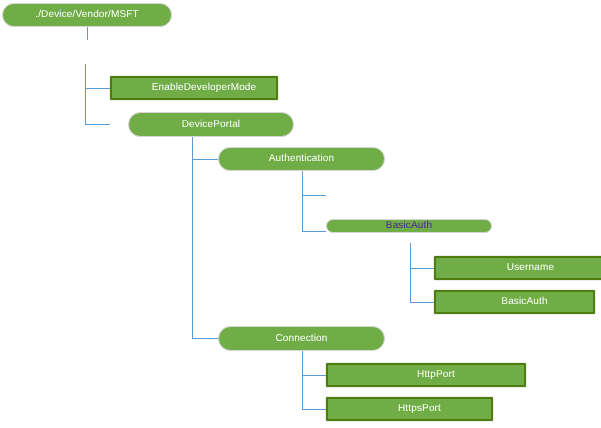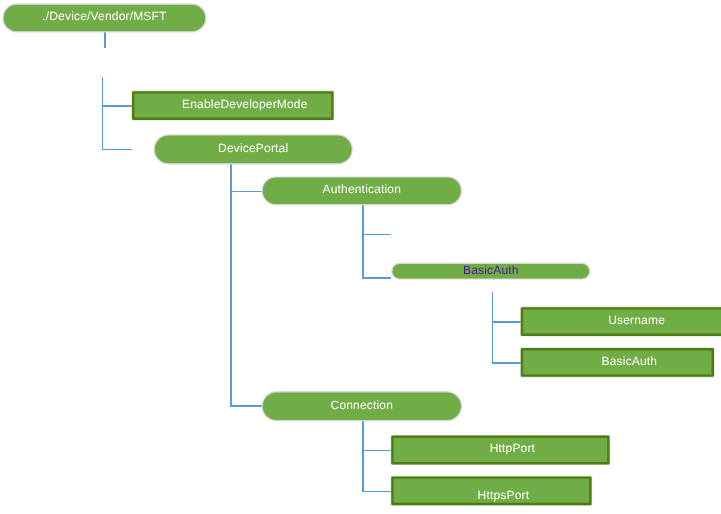--- a/index.html
+++ b/index.html
@@ -97,19 +97,19 @@
     </div>
     <div class="node rect" style="left: 434px; top: 256px; width: 173px; height: 24px; background: rgb(112, 173, 71); color: rgb(255, 255, 255);">
       <span class="node-label">Username</span>
     </div>
     <div class="node rect" style="left: 434px; top: 290px; width: 161px; height: 24px; background: rgb(112, 173, 71); color: rgb(255, 255, 255);">
       <span class="node-label">BasicAuth</span>
     </div>
     <div class="node rounded" style="left: 218px; top: 326px; width: 167px; height: 25px; background: rgb(112, 173, 71); color: rgb(255, 255, 255);">
       <span class="node-label">Connection</span>
     </div>
-    <div class="node rect" style="left: 326px; top: 363px; width: 182px; height: 24px; background: rgb(112, 173, 71); color: rgb(255, 255, 255);">
+    <div class="node rect" style="left: 326px; top: 363px; width: 200px; height: 24px; background: rgb(112, 173, 71); color: rgb(255, 255, 255);">
       <span class="node-label">HttpPort</span>
     </div>
-    <div class="node rect" style="left: 326px; top: 397px; width: 167px; height: 24px; background: rgb(112, 173, 71); color: rgb(255, 255, 255); align-items: flex-end;">
+    <div class="node rect" style="left: 326px; top: 397px; width: 167px; height: 24px; background: rgb(112, 173, 71); color: rgb(255, 255, 255);">
       <span class="node-label">HttpsPort</span>
     </div>
   </div>
 
 </body></html>

